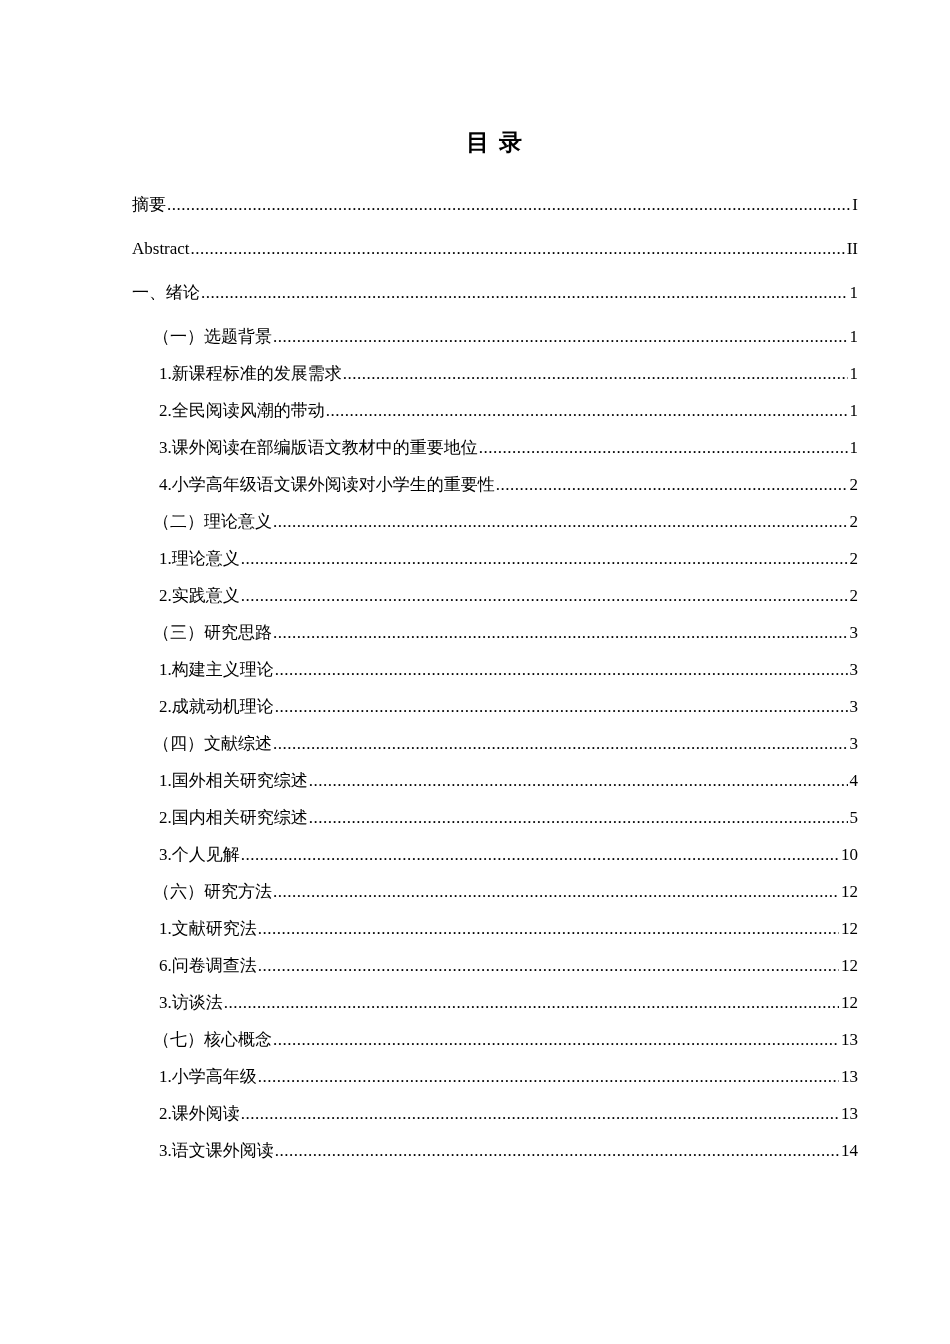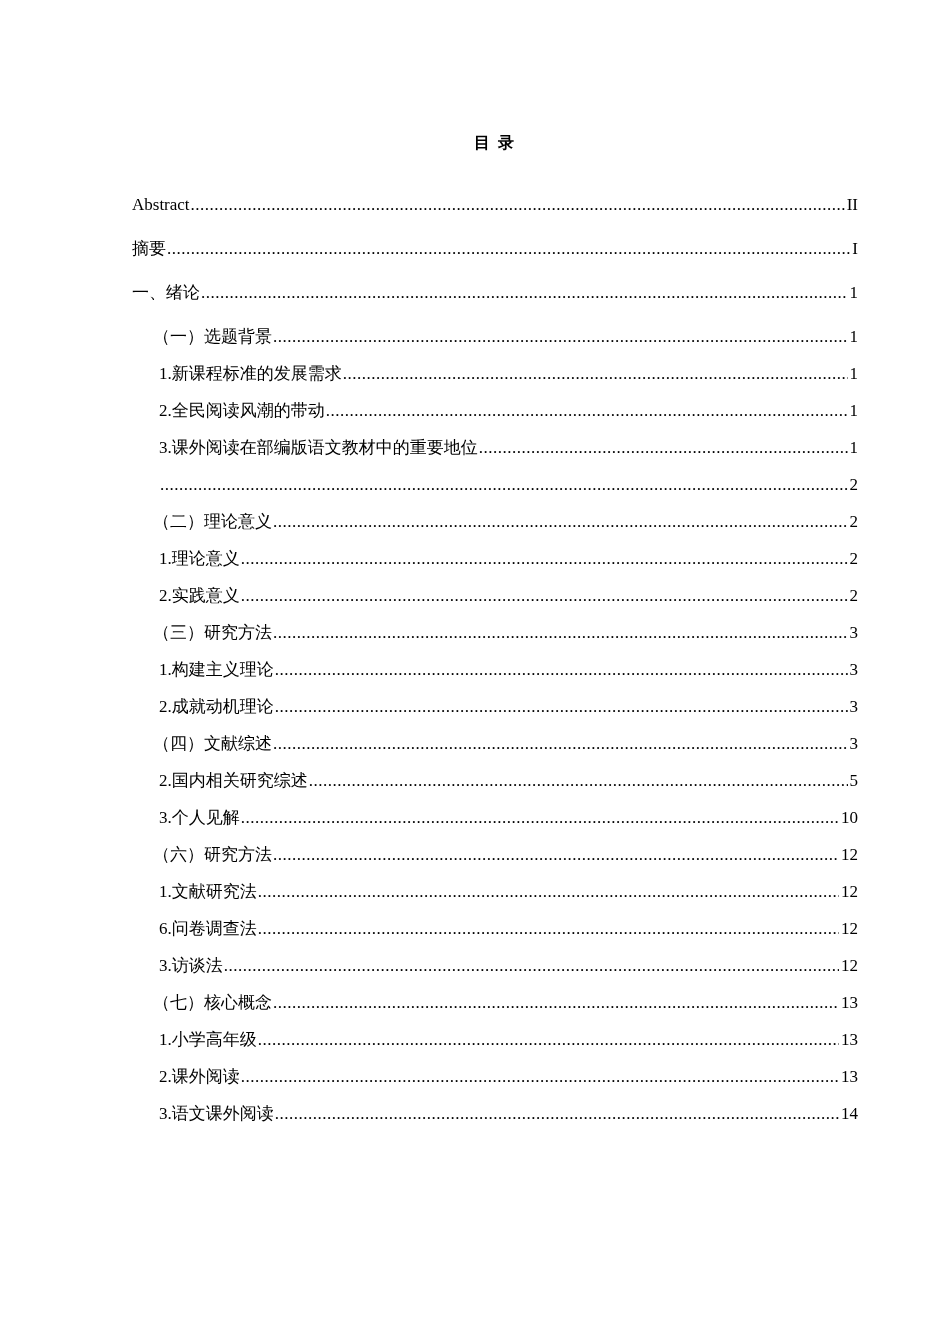--- a/index.html
+++ b/index.html
@@ -19,21 +19,21 @@
     margin: 0 auto;
     background: var(--bg-color);
     color: var(--text-color);
     font-family: "Liberation Serif", "DejaVu Serif", serif;
     overflow: hidden;
     padding-top: 128px;
   }
   .doc-title {
     margin: 0 92px 36px 132px;
     text-align: center;
-    font-size: 16px;
+    font-size: 23px;
     line-height: 30px;
     font-weight: 700;
     letter-spacing: 2px;
   }
   .toc-list {
     margin: 0 92px 0 132px;
   }
   .toc-row {
     display: flex;
     align-items: baseline;
@@ -65,28 +65,28 @@
     padding-left: 1px;
   }
 </style>
 </head>
 <body>
 
 <div class="page">
   <h1 class="doc-title">目 录</h1>
   <div class="toc-list">
       <div class="toc-row lvl0">
+        <span class="toc-label">摘要</span>
+        <span class="toc-dots"></span>
+        <span class="toc-page">I</span>
+      </div>
+      <div class="toc-row lvl0">
         <span class="toc-label">Abstract</span>
         <span class="toc-dots"></span>
         <span class="toc-page">II</span>
-      </div>
-      <div class="toc-row lvl0">
-        <span class="toc-label">摘要</span>
-        <span class="toc-dots"></span>
-        <span class="toc-page">I</span>
       </div>
       <div class="toc-row lvl0">
         <span class="toc-label">一、绪论</span>
         <span class="toc-dots"></span>
         <span class="toc-page">1</span>
       </div>
       <div class="toc-row lvl1">
         <span class="toc-label">（一）选题背景</span>
         <span class="toc-dots"></span>
         <span class="toc-page">1</span>
@@ -100,57 +100,63 @@
         <span class="toc-label">2.全民阅读风潮的带动</span>
         <span class="toc-dots"></span>
         <span class="toc-page">1</span>
       </div>
       <div class="toc-row lvl2">
         <span class="toc-label">3.课外阅读在部编版语文教材中的重要地位</span>
         <span class="toc-dots"></span>
         <span class="toc-page">1</span>
       </div>
       <div class="toc-row lvl2">
+        <span class="toc-label">4.小学高年级语文课外阅读对小学生的重要性</span>
         <span class="toc-dots"></span>
         <span class="toc-page">2</span>
       </div>
       <div class="toc-row lvl1">
         <span class="toc-label">（二）理论意义</span>
         <span class="toc-dots"></span>
         <span class="toc-page">2</span>
       </div>
       <div class="toc-row lvl2">
         <span class="toc-label">1.理论意义</span>
         <span class="toc-dots"></span>
         <span class="toc-page">2</span>
       </div>
       <div class="toc-row lvl2">
         <span class="toc-label">2.实践意义</span>
         <span class="toc-dots"></span>
         <span class="toc-page">2</span>
       </div>
       <div class="toc-row lvl1">
-        <span class="toc-label">（三）研究方法</span>
+        <span class="toc-label">（三）研究思路</span>
         <span class="toc-dots"></span>
         <span class="toc-page">3</span>
       </div>
       <div class="toc-row lvl2">
         <span class="toc-label">1.构建主义理论</span>
         <span class="toc-dots"></span>
         <span class="toc-page">3</span>
       </div>
       <div class="toc-row lvl2">
         <span class="toc-label">2.成就动机理论</span>
         <span class="toc-dots"></span>
         <span class="toc-page">3</span>
       </div>
       <div class="toc-row lvl1">
         <span class="toc-label">（四）文献综述</span>
         <span class="toc-dots"></span>
         <span class="toc-page">3</span>
+      </div>
+      <div class="toc-row lvl2">
+        <span class="toc-label">1.国外相关研究综述</span>
+        <span class="toc-dots"></span>
+        <span class="toc-page">4</span>
       </div>
       <div class="toc-row lvl2">
         <span class="toc-label">2.国内相关研究综述</span>
         <span class="toc-dots"></span>
         <span class="toc-page">5</span>
       </div>
       <div class="toc-row lvl2">
         <span class="toc-label">3.个人见解</span>
         <span class="toc-dots"></span>
         <span class="toc-page">10</span>

